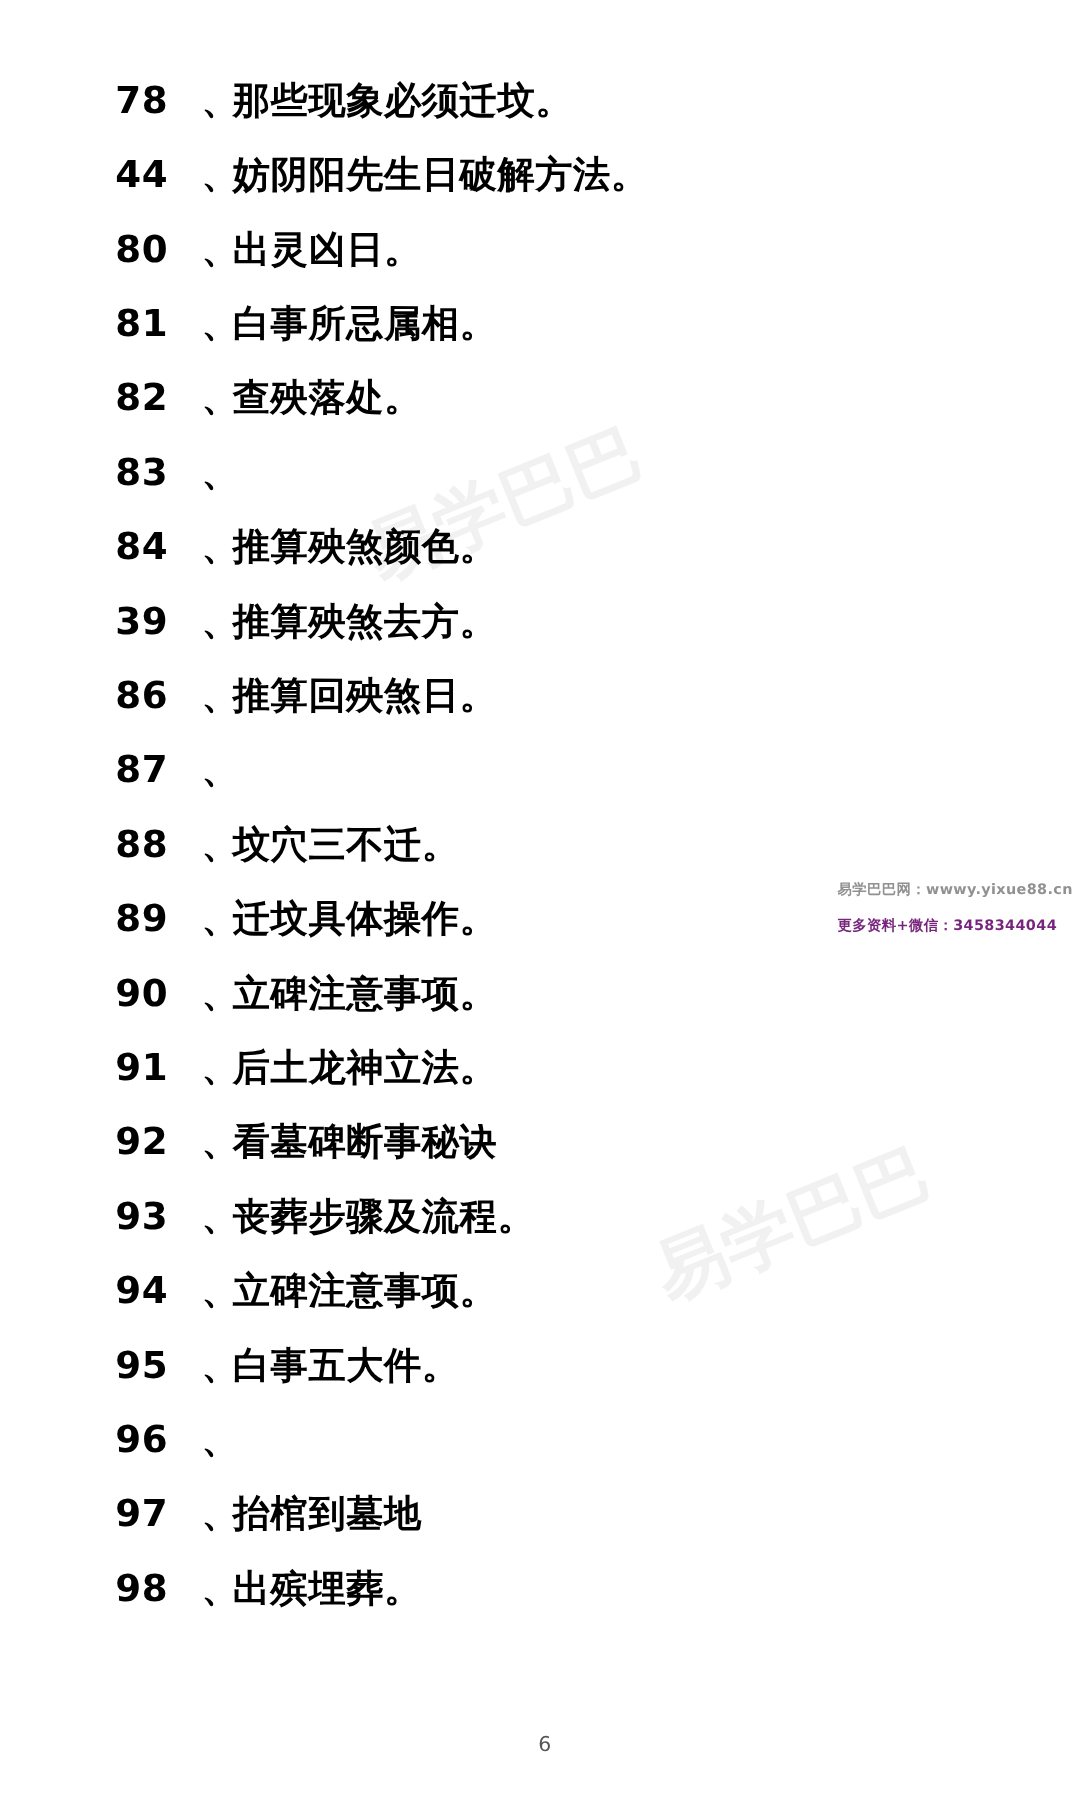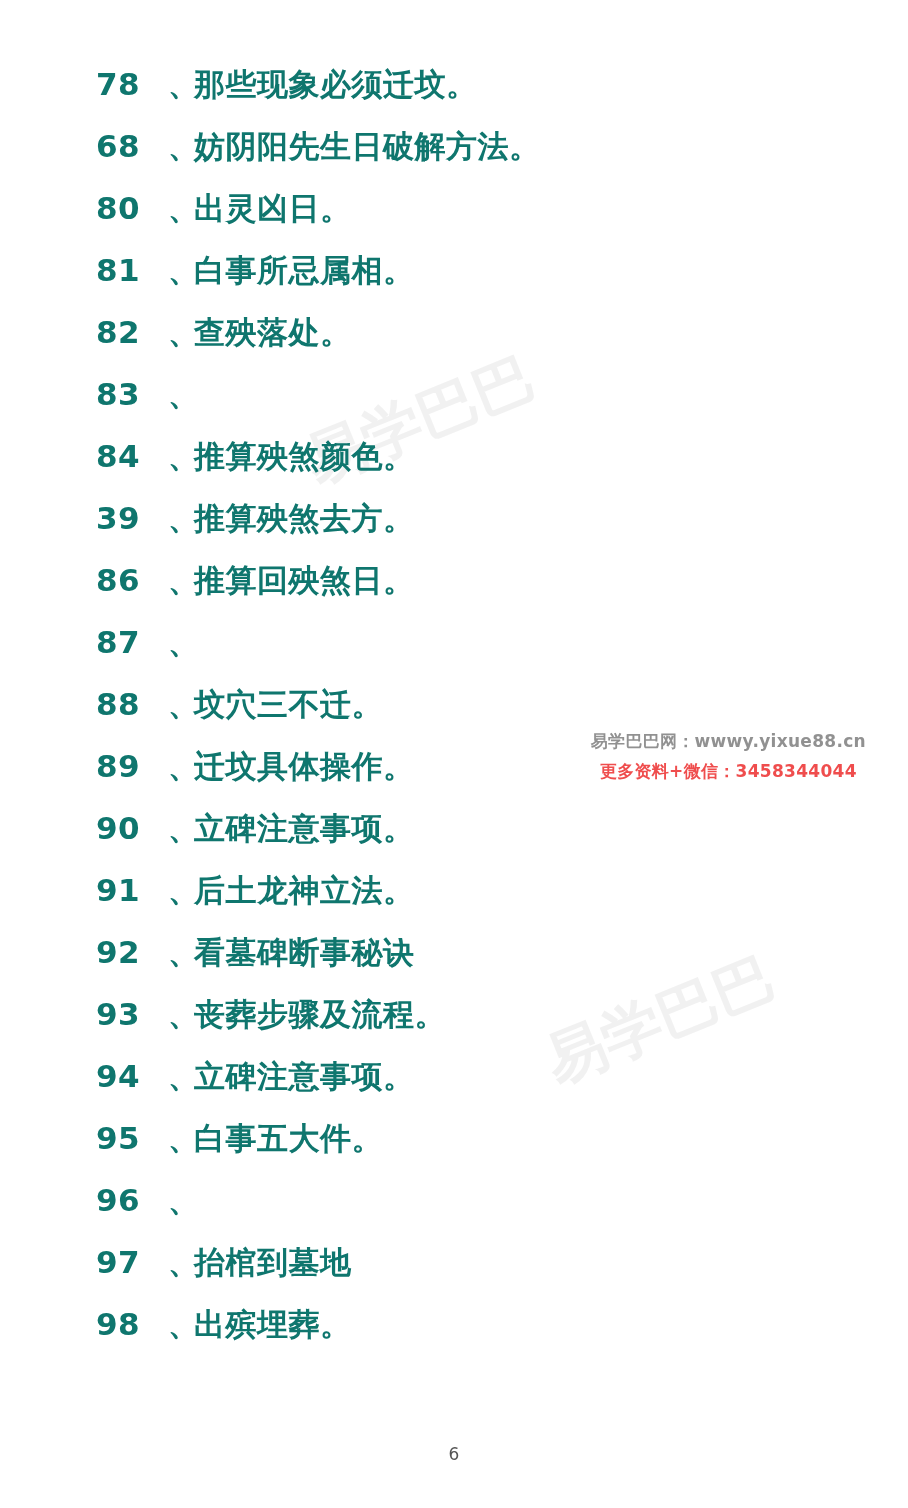--- a/index.html
+++ b/index.html
@@ -18,21 +18,21 @@
   .content {
     position: absolute;
     left: 96px;
     top: 62px;
     width: 760px;
   }
   .line {
     display: flex;
     align-items: baseline;
     margin-bottom: 18px;
-    color: #0f766e;
+    color: #000000;
     font-weight: bold;
     font-size: 31px;
     line-height: 44px;
     letter-spacing: 0.5px;
     white-space: nowrap;
   }
   .line .num {
     display: inline-block;
     min-width: 72px;
     font-family: "DejaVu Sans", "Liberation Sans", sans-serif;
@@ -41,32 +41,32 @@
   .line .sep {
     display: inline-block;
     width: 26px;
   }
   .line .txt {
     font-family: "DejaVu Sans", "Liberation Sans", sans-serif;
     font-weight: bold;
   }
   .watermark {
     position: absolute;
-    right: 42px;
+    right: 14px;
     top: 726px;
-    text-align: center;
+    text-align: left;
     color: #8c8c8c;
-    font-size: 17px;
+    font-size: 12px;
     line-height: 30px;
     font-weight: bold;
     letter-spacing: 0.3px;
     opacity: 0.95;
   }
   .watermark .wm-line2 {
-    color: #ef4444;
+    color: #701a75;
   }
   .ghost {
     position: absolute;
     color: rgba(140,140,140,0.12);
     font-size: 60px;
     font-weight: bold;
     transform: rotate(-22deg);
     pointer-events: none;
   }
   .ghost-a { left: 300px; top: 380px; }
@@ -92,21 +92,21 @@
 
   <div class="content">
 
     <div class="line">
       <span class="num">78</span>
         <span class="sep">、</span>
         <span class="txt">那些现象必须迁坟。</span>
     </div>
 
     <div class="line">
-      <span class="num">68</span>
+      <span class="num">44</span>
         <span class="sep">、</span>
         <span class="txt">妨阴阳先生日破解方法。</span>
     </div>
 
     <div class="line">
       <span class="num">80</span>
         <span class="sep">、</span>
         <span class="txt">出灵凶日。</span>
     </div>
 

